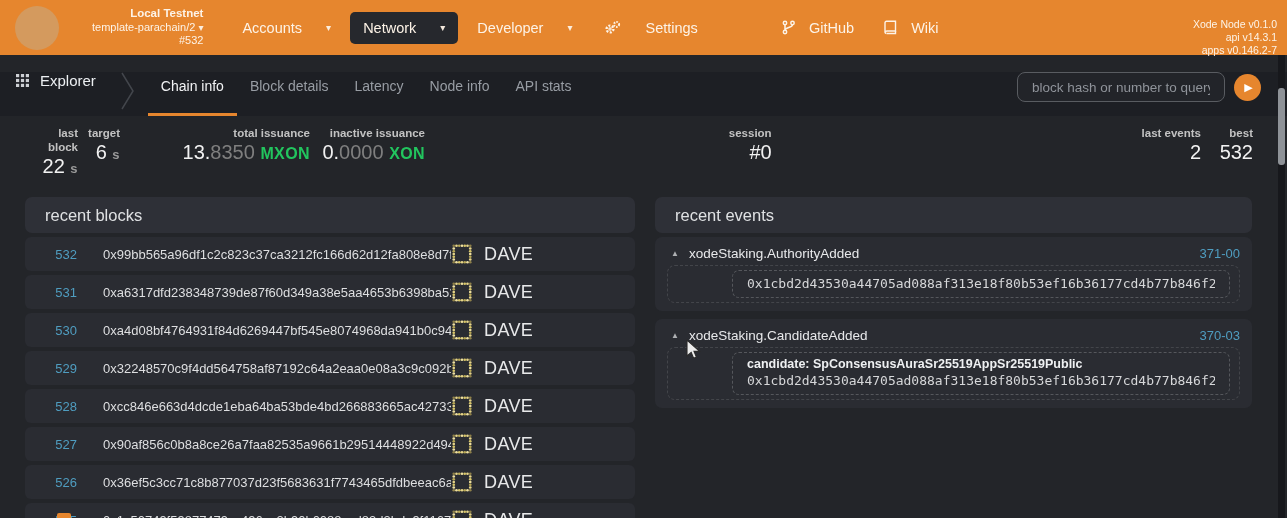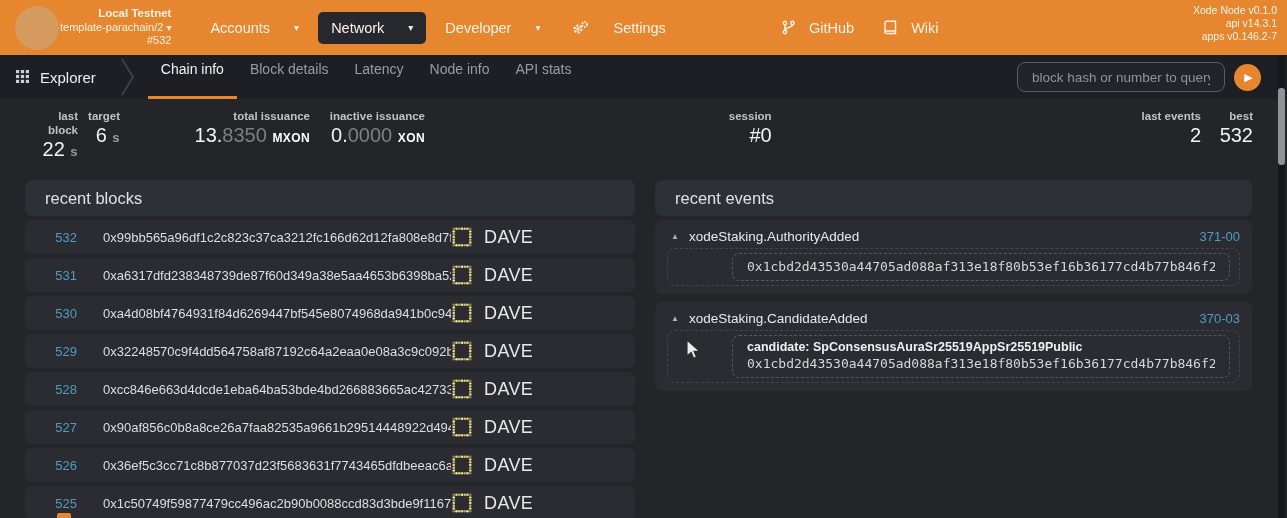--- a/index.html
+++ b/index.html
@@ -10,51 +10,51 @@
     position: relative;
     color: #e0e1e3;
   }
   
   .topbar {
     height: 55px; background: #e6862e; position: relative;
     display: flex; align-items: center; color: #fdf3e7;
   }
   .avatar { position: absolute; left: 15px; top: 6px; width: 44px; height: 44px;
     border-radius: 50%; background: #d49a5e; cursor: pointer; }
-  .chain { margin-left: 60px; text-align: right; font-size: 11px; line-height: 13.5px; cursor: pointer; }
+  .chain { margin-left: 92px; text-align: right; font-size: 11px; line-height: 13.5px; cursor: pointer; }
   .chain .chain-name { font-size: 11.5px; font-weight: bold; }
   .caret { font-size: 10px; opacity: .95; }
   .topnav { display: flex; align-items: center; margin-left: 26px; gap: 6px; font-size: 14.5px; }
   .nav-item { padding: 8px 13px; border-radius: 5px; display: flex; align-items: center; gap: 24px; cursor: pointer; white-space: nowrap; }
   .nav-item.active { background: #26282d; }
   .top-links { position: absolute; left: 782px; top: 0; height: 55px; display: flex; align-items: center; gap: 30px; font-size: 14.5px; }
   .top-link { display: flex; gap: 14px; cursor: pointer; }
-  .versions { position: absolute; right: 10px; top: 4px; text-align: right; font-size: 10.5px; line-height: 13px; }
+  .versions { position: absolute; right: 10px; top: 18px; text-align: right; font-size: 10.5px; line-height: 13px; }
   
-  .menubar { height: 44px; background: #1d1f24; display: flex; align-items: center; padding: 0 26px 0 16px; }
+  .menubar { height: 44px; background: #1d1f24; display: flex; align-items: flex-start; padding: 0 26px 0 16px; margin-top: 17px; }
   .app-tab { display: flex; align-items: center; gap: 10px; color: #eceff2; font-size: 15px; cursor: pointer; }
   .chev-sep { margin: 0 12px 0 24px; display: flex; align-items: center; }
   .tabs { display: flex; }
   .tab { height: 44px; display: flex; align-items: center; padding: 3px 13px 16px; border-bottom: 3px solid transparent;
          color: #989da4; font-size: 14px; cursor: pointer; white-space: nowrap; }
   .tab.active { color: #f2f3f5; border-bottom-color: #e6862e; }
   .searchwrap { margin-left: auto; display: flex; align-items: center; gap: 9px; }
   .searchwrap input { width: 208px; height: 30px; border-radius: 8px; background: #222429; border: 1px solid #595c61;
     color: #cfd2d6; font-size: 13.5px; padding: 0 14px; outline: none; font-family: "Liberation Sans", sans-serif; }
   .searchwrap input::placeholder { color: #8f939a; }
   .go-btn { width: 27px; height: 27px; border-radius: 50%; background: #e6862e; border: none; color: #fff;
     display: flex; align-items: center; justify-content: center; font-size: 11px; cursor: pointer; }
   .go-btn span { margin-left: 2px; }
   
   .stats { display: flex; align-items: flex-start; padding: 10px 34px 14px 25px; }
   .stat { text-align: right; }
   .stat .lbl { font-size: 11.5px; font-weight: bold; color: #c2c2c2; line-height: 14px; }
   .stat .val { font-size: 20px; color: #f2f2f2; line-height: 24px; white-space: nowrap; }
   .val .dim { color: #7f7f7f; }
-  .val .unit { font-size: 12px; color: #ffffff; font-weight: bold; letter-spacing: .4px; }
+  .val .unit { font-size: 16px; color: #22c55e; font-weight: bold; letter-spacing: .4px; }
   .val .unit-s { font-size: 13px; color: #9a9a9a; }
   .w-lastblock { width: 53px; } .w-target { width: 42px; } .w-total { width: 190px; } .w-inactive { width: 115px; }
   .sp-a { flex: 1; } .sp-b { flex: 1.15; }
   .w-lastevents { width: 80px; } .w-best { width: 40px; margin-left: 12px; }
   
   .content { display: flex; gap: 20px; padding: 2px 35px 0 25px; }
   .panel-blocks { width: 610px; flex: none; }
   .panel-events { flex: 1; min-width: 0; }
   .panel-header { height: 36px; background: #2e3037; border-radius: 7px; display: flex; align-items: center;
     padding: 0 20px; font-size: 16.5px; color: #dfe1e3; margin-bottom: 4px; }

